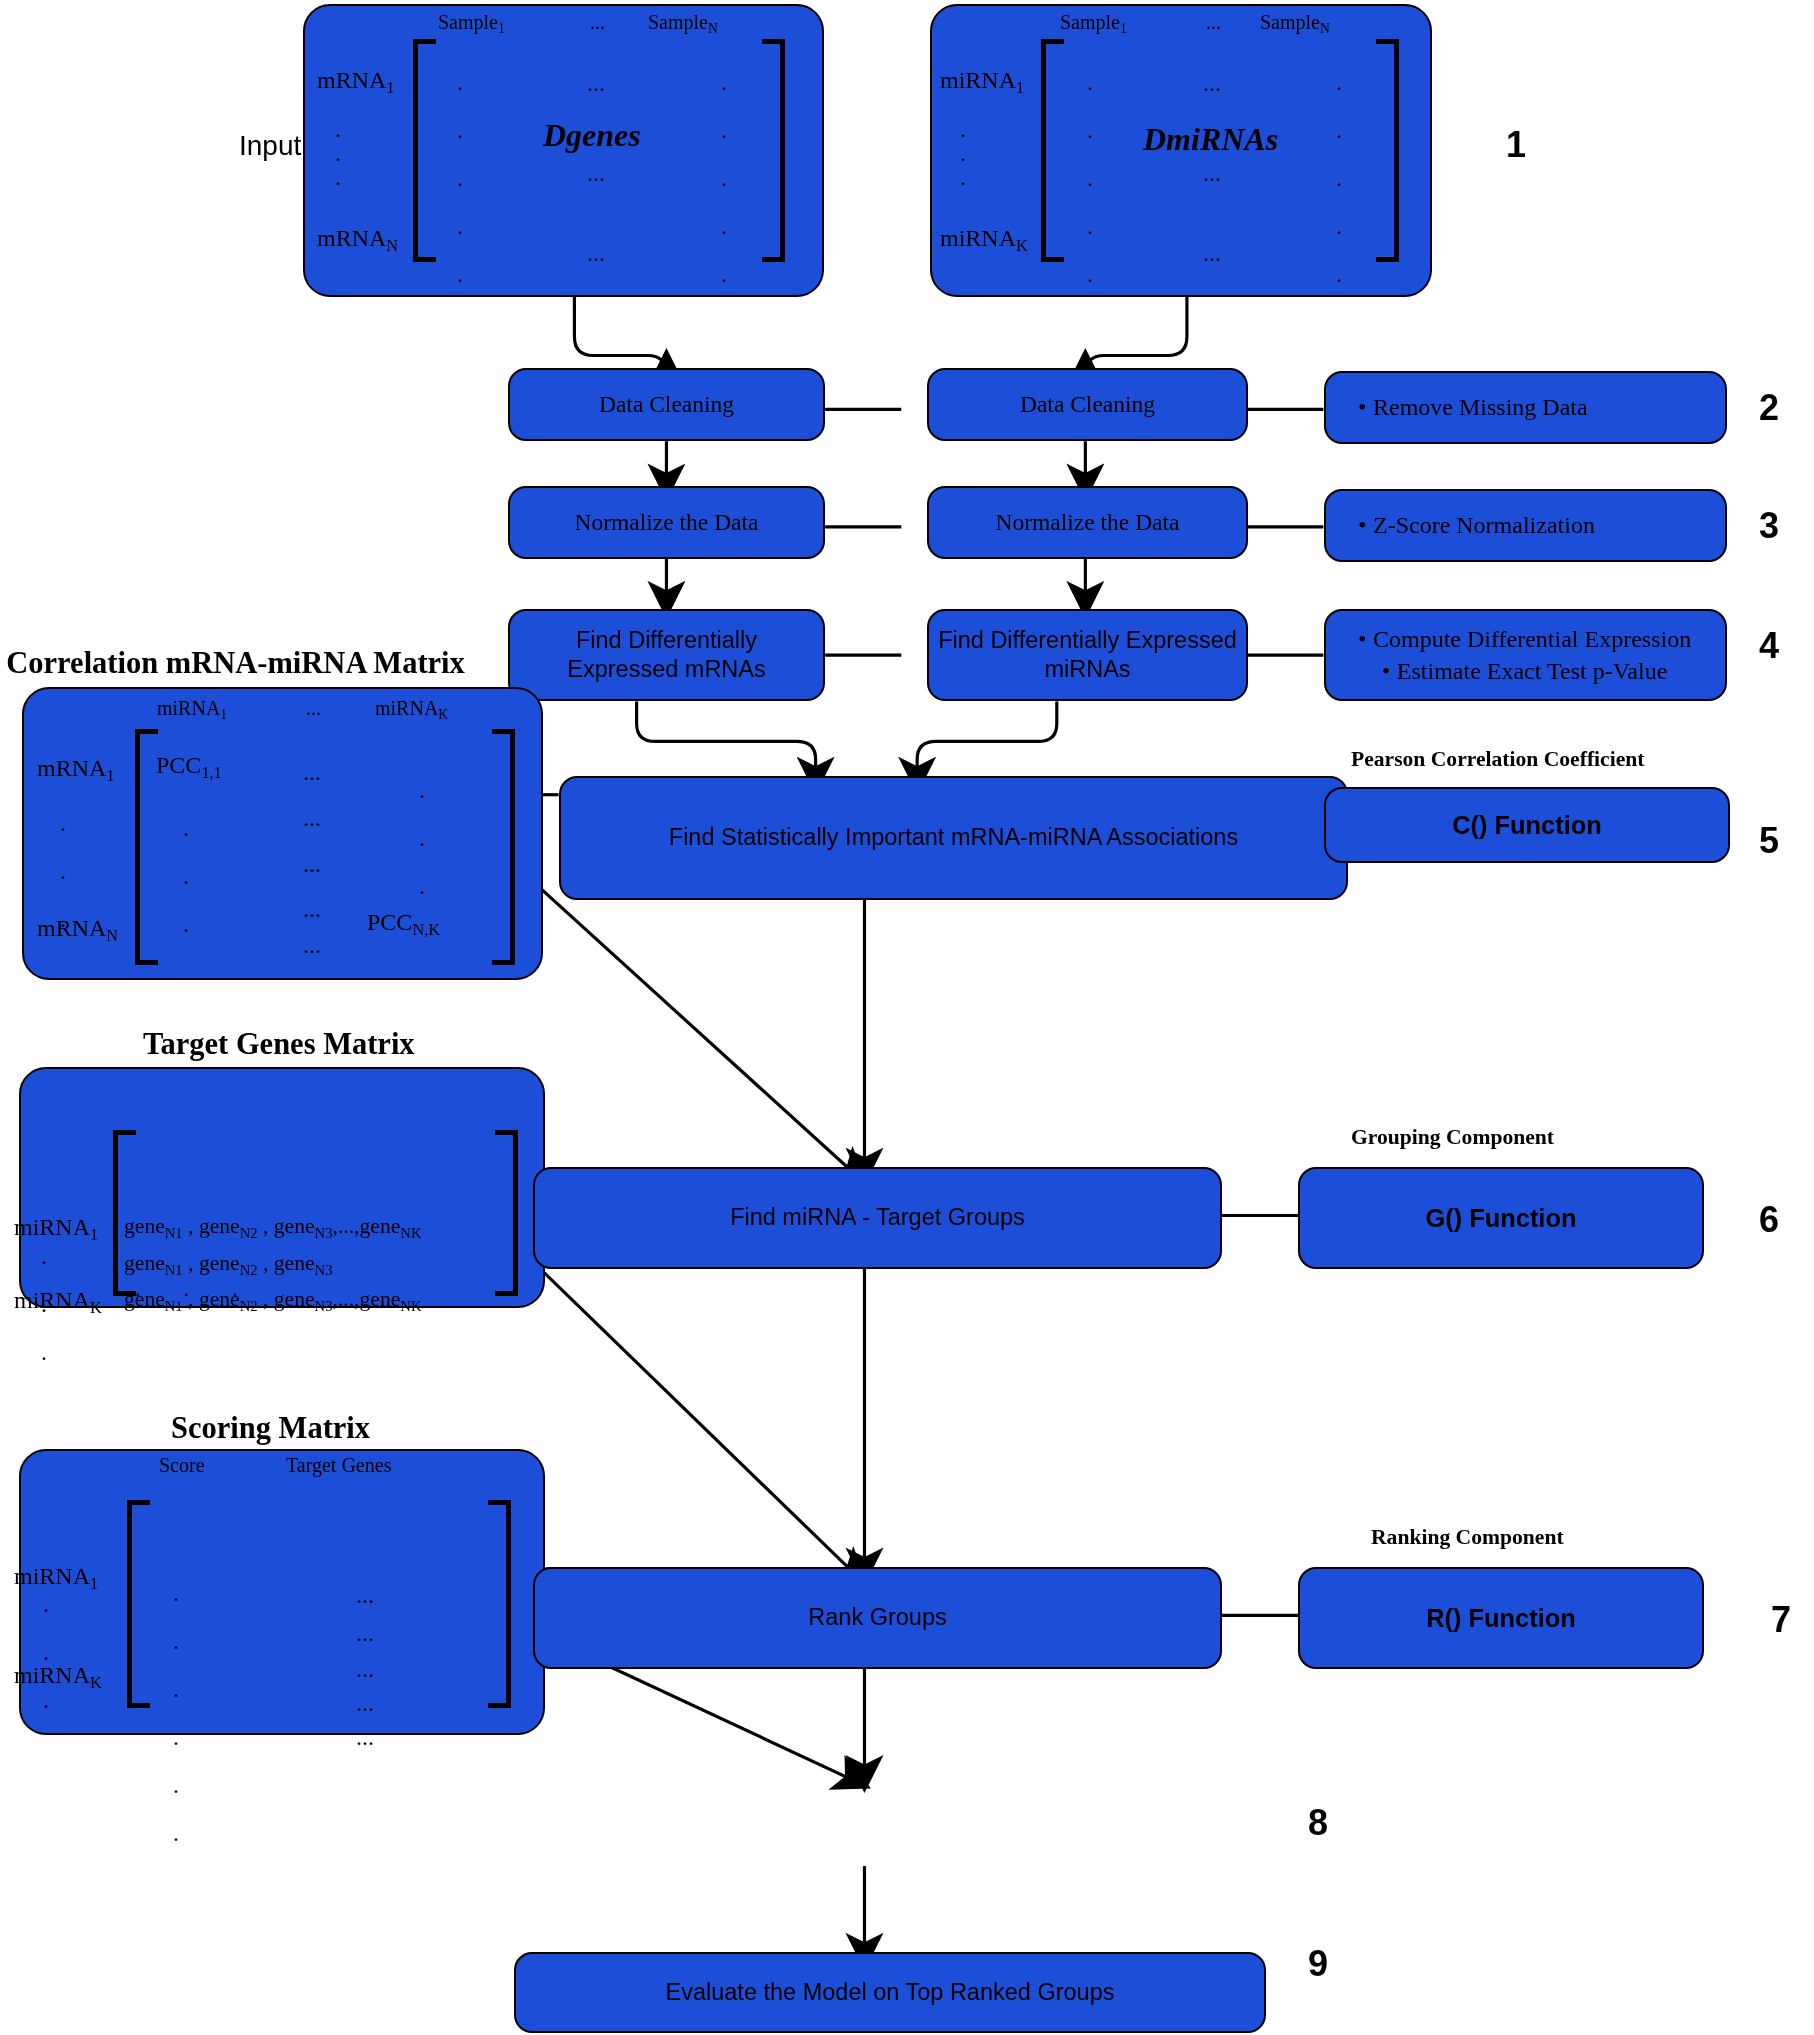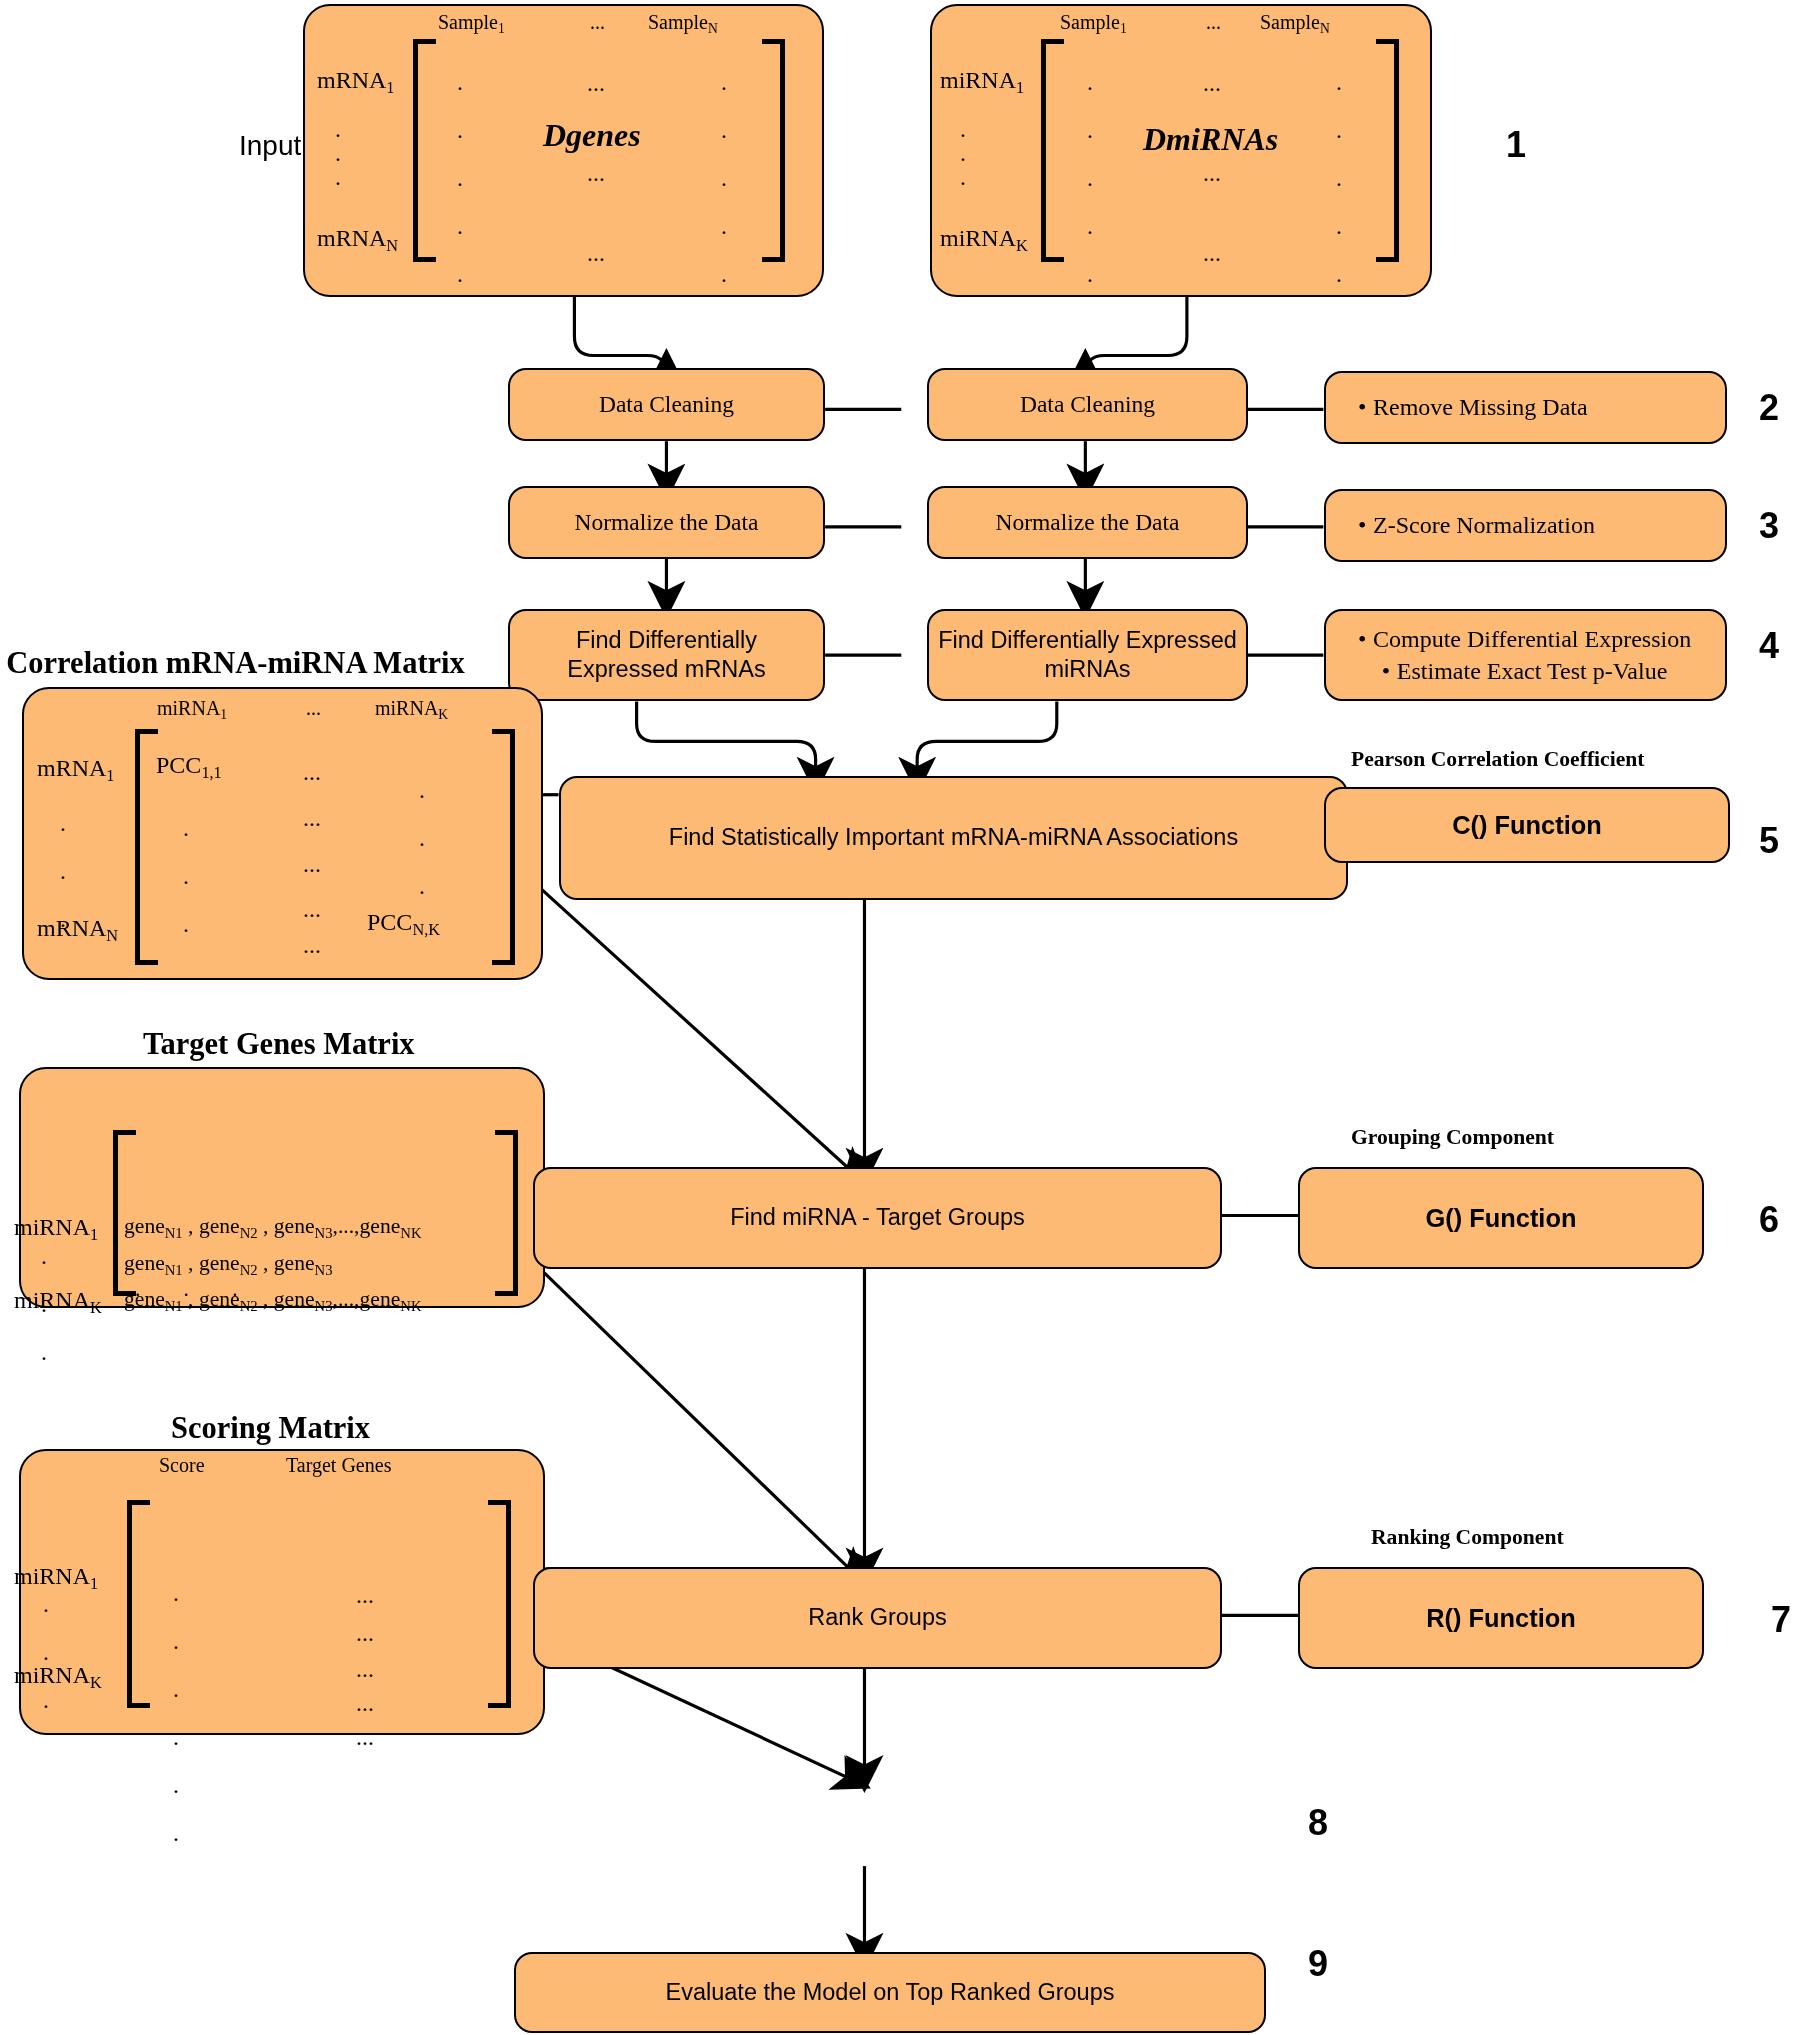--- a/index.html
+++ b/index.html
@@ -2,21 +2,21 @@
 <html style="font-size:10.2px"><head>
 <meta charset="utf-8">
 <style>
   html,body{margin:0;padding:0;background:#ffffff;}
   body{width:1814px;height:2035px;position:relative;overflow:hidden;
        font-family:"Liberation Serif", serif; color:#000;}
   .stage{position:absolute;left:0;top:0;width:1814px;height:2035px;}
   svg.wires{position:absolute;left:0;top:0;width:1814px;height:2035px;pointer-events:none;}
 
   .box{position:absolute;box-sizing:border-box;border:2.5px solid #000;border-radius:18px;
-       background:#fdba74;display:flex;align-items:center;justify-content:center;text-align:center;}
+       background:#1d4ed8;display:flex;align-items:center;justify-content:center;text-align:center;}
   .sans{font-family:"Liberation Sans", sans-serif;}
   .serif{font-family:"Liberation Serif", serif;}
 
   
   .matpanel{border-radius:27px;}
 
   
   .bracket{position:absolute;box-sizing:border-box;}
   .bracket.left{border-left:5.7px solid #000;border-top:5.7px solid #000;border-bottom:5.7px solid #000;}
   .bracket.right{border-right:5.7px solid #000;border-top:5.7px solid #000;border-bottom:5.7px solid #000;}

